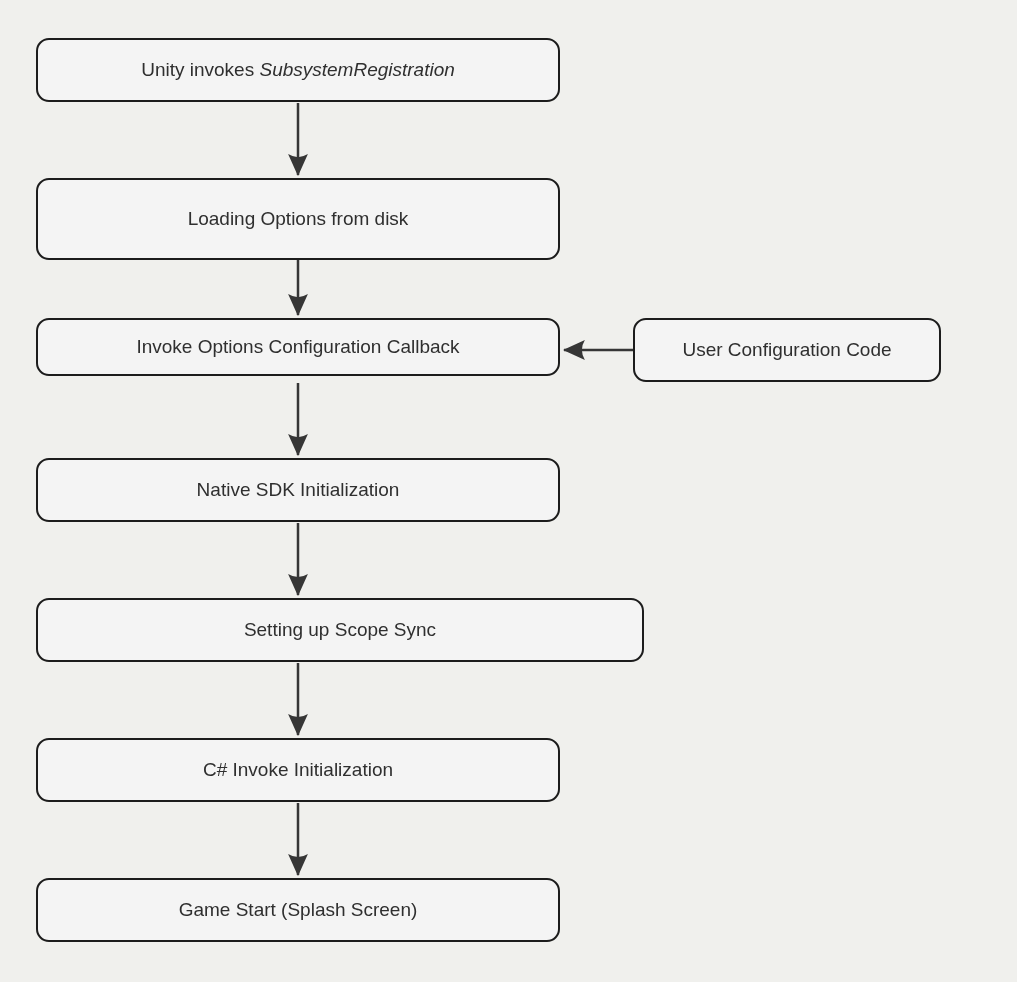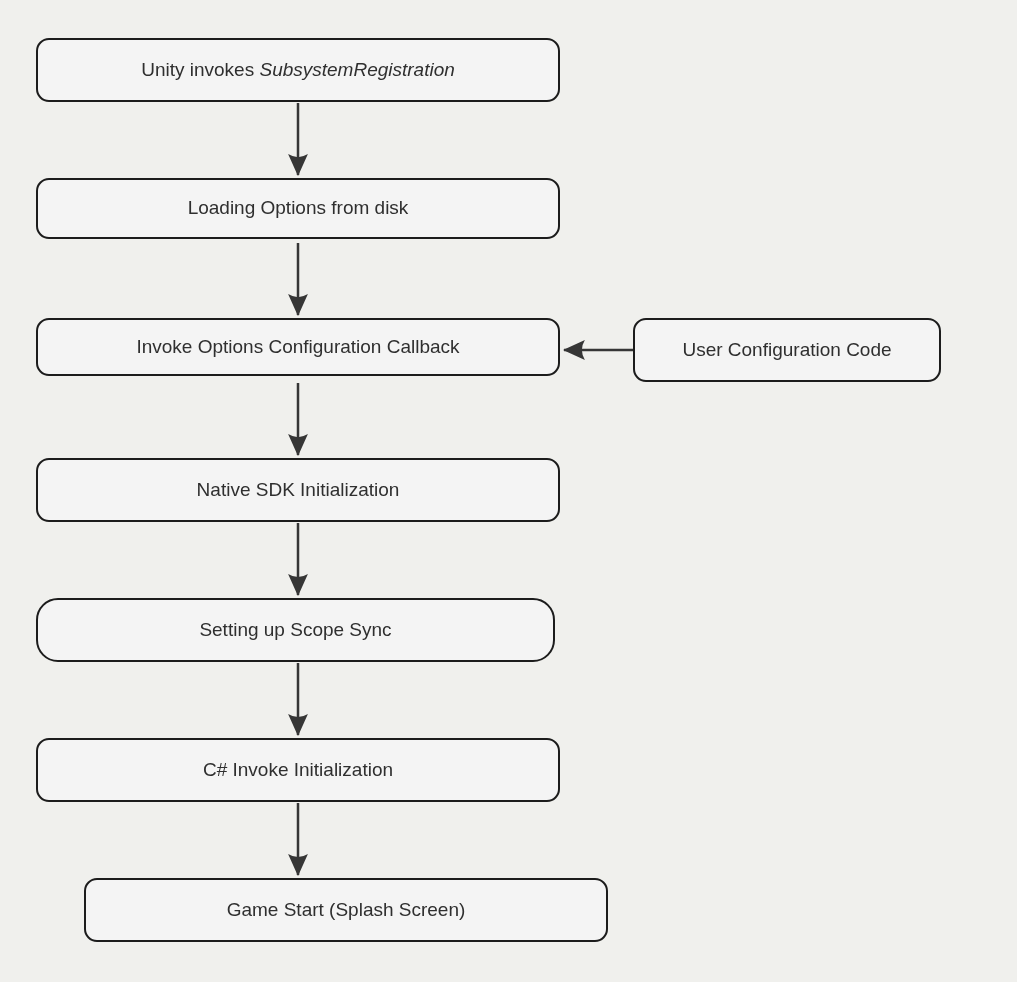--- a/index.html
+++ b/index.html
@@ -35,26 +35,26 @@
     font-size: 19px;
     color: #2f2f2f;
     line-height: 1.2;
     white-space: nowrap;
   }
   .node .em {
     font-style: italic;
   }
   
   #node-0 { left: 36px; top: 38px;  width: 524px; height: 64px; }
-  #node-1 { left: 36px; top: 178px; width: 524px; height: 61px; }
+  #node-1 { left: 36px; top: 178px; width: 524px; height: 82px; }
   #node-2 { left: 36px; top: 318px; width: 524px; height: 58px; }
   #node-3 { left: 36px; top: 458px; width: 524px; height: 64px; }
-  #node-4 { left: 36px; top: 598px; width: 519px; height: 64px; border-radius: 22px; }
+  #node-4 { left: 36px; top: 598px; width: 608px; height: 64px; }
   #node-5 { left: 36px; top: 738px; width: 524px; height: 64px; }
-  #node-6 { left: 36px; top: 878px; width: 524px; height: 64px; margin-left: 48px; }
+  #node-6 { left: 36px; top: 878px; width: 524px; height: 64px; }
   
   #node-side { left: 633px; top: 318px; width: 308px; height: 64px; }
   .edge {
     stroke: #363636;
     stroke-width: 2.5;
     fill: none;
   }
 </style>
 </head>
 <body>

